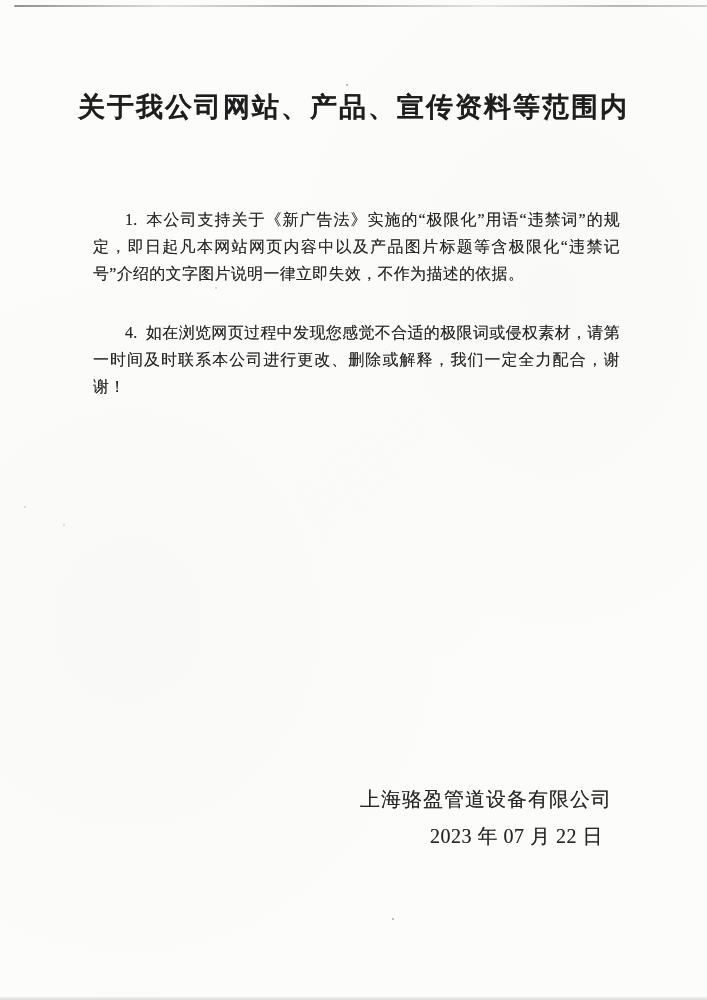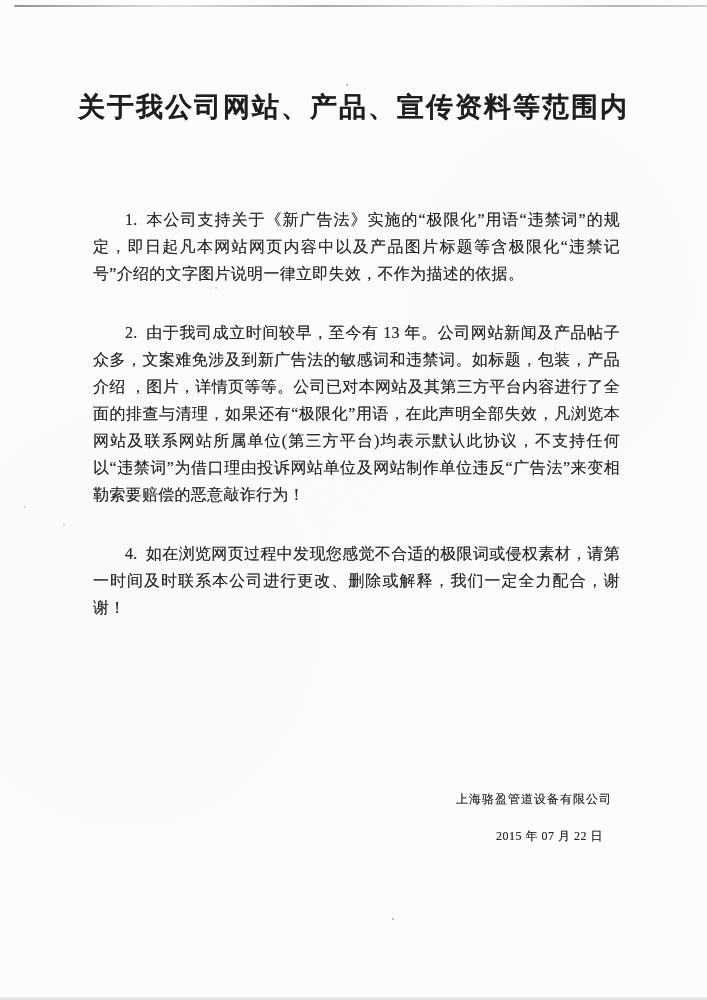--- a/index.html
+++ b/index.html
@@ -84,21 +84,21 @@
     letter-spacing: 0.3px;
     color: #262626;
     text-shadow: 0 0 0.5px rgba(38,38,38,0.5);
   }
 
   .signature {
     position: absolute;
     top: 786px;
     left: 93px;
     width: 527px;
-    font-size: 12px;
+    font-size: 20px;
     line-height: 27px;
     color: #262626;
     text-shadow: 0 0 0.5px rgba(38,38,38,0.5);
     text-align: right;
   }
   .signature .company {
     padding-right: 8px;
     letter-spacing: 1px;
   }
   .signature .date {
@@ -113,27 +113,26 @@
 <div class="paper">
 
   <div class="scan-edge-top"></div>
 
   <div class="doc-title">
     <div>关于我公司网站、产品、宣传资料等范围内</div>
   </div>
 
   <div class="doc-body">
     <p>1. 本公司支持关于《新广告法》实施的“极限化”用语“违禁词”的规定，即日起凡本网站网页内容中以及产品图片标题等含极限化“违禁记号”介绍的文字图片说明一律立即失效，不作为描述的依据。</p>
-    <p>2. 由于我司成立时间较早，至今有 13 年。公司网站新闻及产品帖子众多，文案难免涉及到新广告法的敏感词和违禁词。如标题，包装，产品介绍 ，图片，详情页等等。公司已对本网站及其第三方平台内容进行了全面的排查与清理，如果还有“极限化”用语，在此声明全部失效，凡浏览本网站及联系网站所属单位(第三方平台)均表示默认此协议，不支持任何以“违禁词”为借口理由投诉网站单位及网站制作单位违反“广告法”来变相勒索要赔偿的恶意敲诈行为！</p>
     <p>4. 如在浏览网页过程中发现您感觉不合适的极限词或侵权素材，请第一时间及时联系本公司进行更改、删除或解释，我们一定全力配合，谢谢！</p>
   </div>
 
   <div class="signature">
     <div class="company">上海骆盈管道设备有限公司</div>
-    <div class="date">2015 年 07 月 22 日</div>
+    <div class="date">2023 年 07 月 22 日</div>
   </div>
 
   <div class="scan-speck speck-1"></div>
   <div class="scan-speck speck-2"></div>
   <div class="scan-speck speck-3"></div>
   <div class="scan-speck speck-4"></div>
   <div class="scan-speck speck-5"></div>
 
   <div class="scan-edge-bottom"></div>
 

